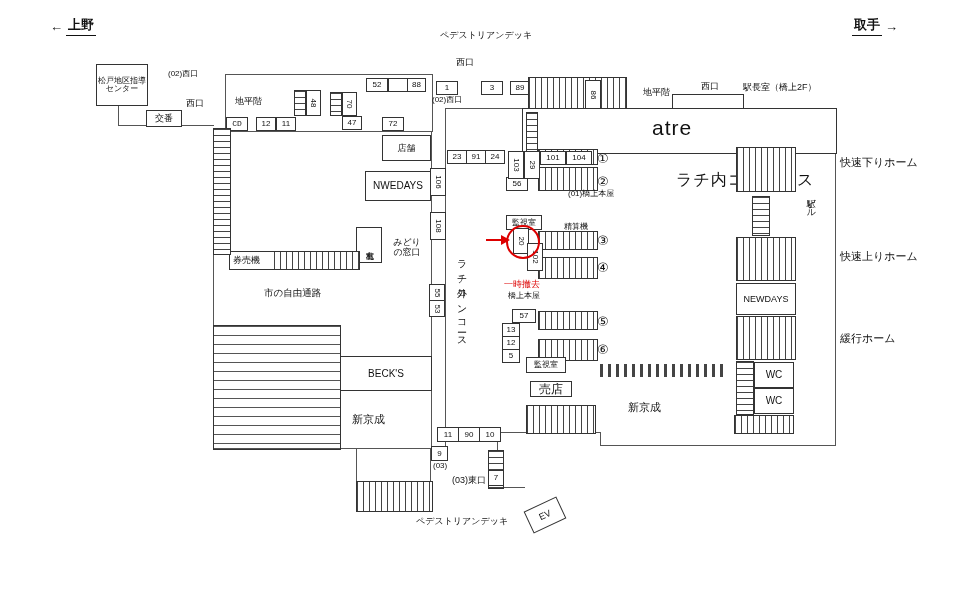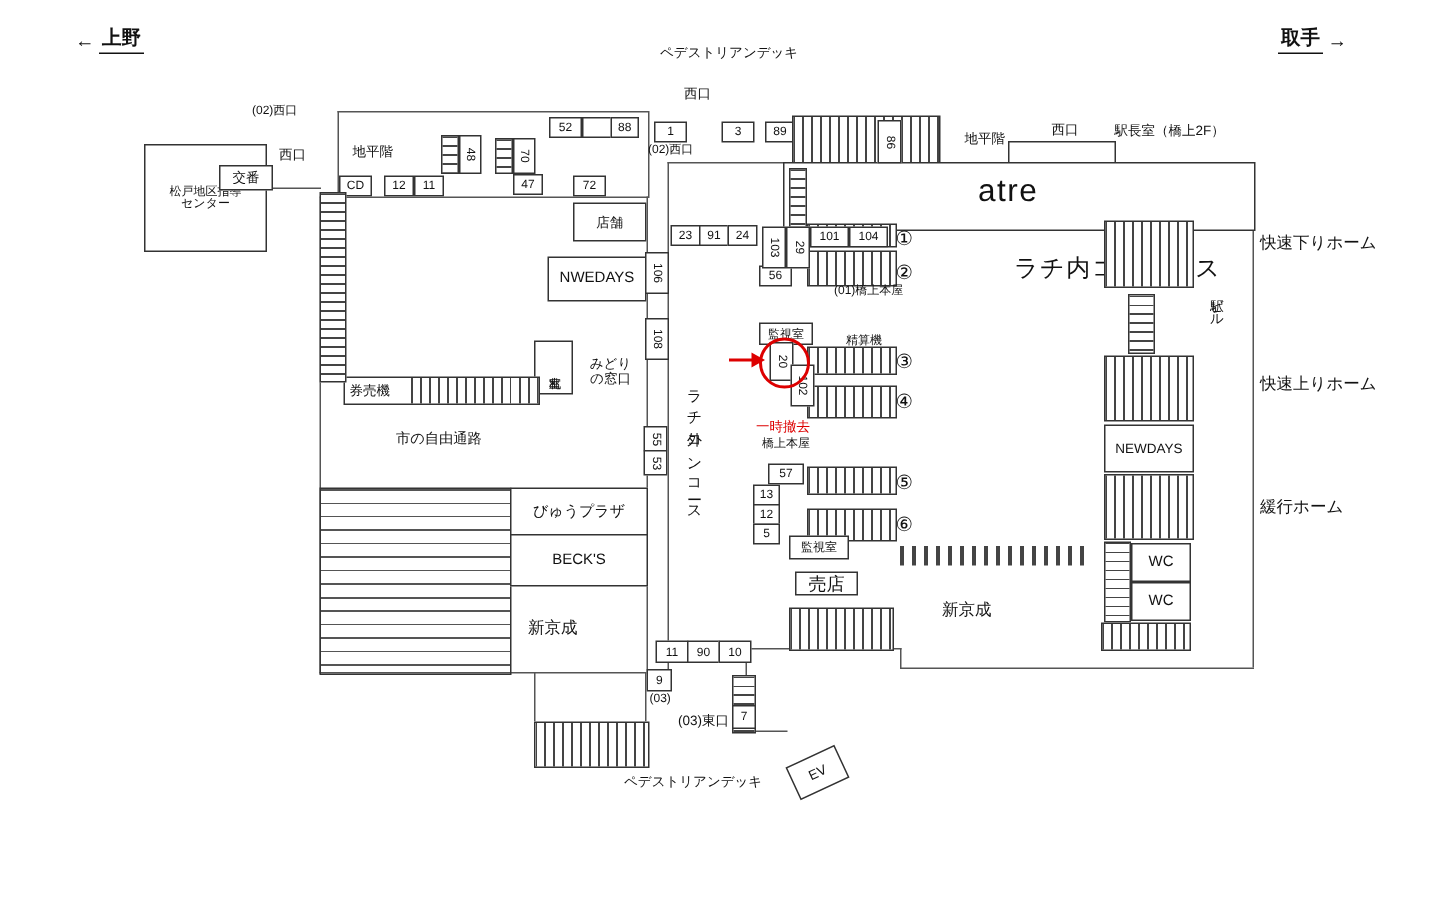--- a/index.html
+++ b/index.html
@@ -56,31 +56,31 @@
   <div class="hline" style="left:600px;top:445px;width:236px;height:1px;"></div>
   <div class="vline" style="left:600px;top:432px;width:1px;height:14px;"></div>
   <div class="hline" style="left:497px;top:432px;width:104px;height:1px;"></div>
   <div class="vline" style="left:497px;top:432px;width:1px;height:56px;"></div>
   <div class="hline" style="left:497px;top:487px;width:28px;height:1px;"></div>
   <div class="vline" style="left:356px;top:448px;width:1px;height:33px;"></div>
   <div class="vline" style="left:430px;top:448px;width:1px;height:33px;"></div>
   <div class="vline" style="left:118px;top:102px;width:1px;height:23px;"></div>
   <div class="hline" style="left:118px;top:125px;width:96px;height:1px;"></div>
 
-  <div class="box" style="left:96px;top:64px;width:48px;height:38px;font-size:8px;text-align:center;padding:16px;margin-top:32px;">
+  <div class="box" style="left:96px;top:64px;width:48px;height:38px;font-size:8px;text-align:center;padding:1px;">
       <span>松戸地区指導センター</span>
     </div>
   <div class="box" style="left:146px;top:110px;width:34px;height:15px;font-size:9px;z-index:2;">
       <span>交番</span>
     </div>
   <div class="lbl" style="left:168px;top:69px;font-size:8px;">(02)西口</div>
   <div class="lbl" style="left:186px;top:98px;">西口</div>
   <div class="lbl" style="left:235px;top:96px;">地平階</div>
 
-  <div class="nbox" style="left:226px;top:117px;width:20px;height:12px;">
+  <div class="nbox" style="left:226px;top:117px;width:20px;height:12px;font-family:Liberation Mono, monospace;">
       <span>CD</span>
     </div>
   <div class="nbox" style="left:256px;top:117px;width:18px;height:12px;">
       <span>12</span>
     </div>
   <div class="nbox" style="left:276px;top:117px;width:18px;height:12px;">
       <span>11</span>
     </div>
 
   <div class="nbox" style="left:366px;top:78px;width:20px;height:12px;">
@@ -146,23 +146,20 @@
 
   <div class="lbl" style="left:264px;top:288px;font-size:9.5px;">市の自由通路</div>
   <div class="nbox vbox" style="left:429px;top:284px;width:14px;height:15px;z-index:2;">
       <span>55</span>
     </div>
   <div class="nbox vbox" style="left:429px;top:300px;width:14px;height:15px;z-index:2;">
       <span>53</span>
     </div>
 
   <div class="stripes" style="left:213px;top:325px;width:126px;height:123px;"></div>
-  <div class="box" style="left:340px;top:325px;width:90px;height:31px;font-size:10px;">
-      <span>びゅうプラザ</span>
-    </div>
   <div class="box" style="left:340px;top:356px;width:90px;height:33px;font-size:10px;">
       <span>BECK'S</span>
     </div>
   <div class="lbl" style="left:352px;top:413px;font-size:11px;">新京成</div>
 
   <div class="nbox" style="left:437px;top:427px;width:20px;height:13px;">
       <span>11</span>
     </div>
   <div class="nbox" style="left:458px;top:427px;width:20px;height:13px;">
       <span>90</span>
@@ -222,21 +219,21 @@
       <span>101</span>
     </div>
   <div class="nbox" style="left:566px;top:151px;width:24px;height:12px;z-index:2;">
       <span>104</span>
     </div>
   <div class="nbox" style="left:506px;top:177px;width:20px;height:12px;">
       <span>56</span>
     </div>
   <div class="circled" style="left:597px;top:152px;">①</div>
   <div class="circled" style="left:597px;top:175px;">②</div>
-  <div class="lbl" style="left:556px;top:189px;font-size:8px;">(01)橋上本屋</div>
+  <div class="lbl" style="left:568px;top:189px;font-size:8px;">(01)橋上本屋</div>
 
   <div class="box" style="left:506px;top:215px;width:34px;height:13px;font-size:8px;">
       <span>監視室</span>
     </div>
   <div class="lbl" style="left:564px;top:222px;font-size:8px;">精算機</div>
   <div class="ladder lv" style="left:538px;top:231px;width:58px;height:17px;"></div>
   <div class="ladder lv" style="left:538px;top:257px;width:58px;height:20px;"></div>
   <div class="nbox vbox" style="left:513px;top:228px;width:14px;height:24px;z-index:2;">
       <span>20</span>
     </div>

